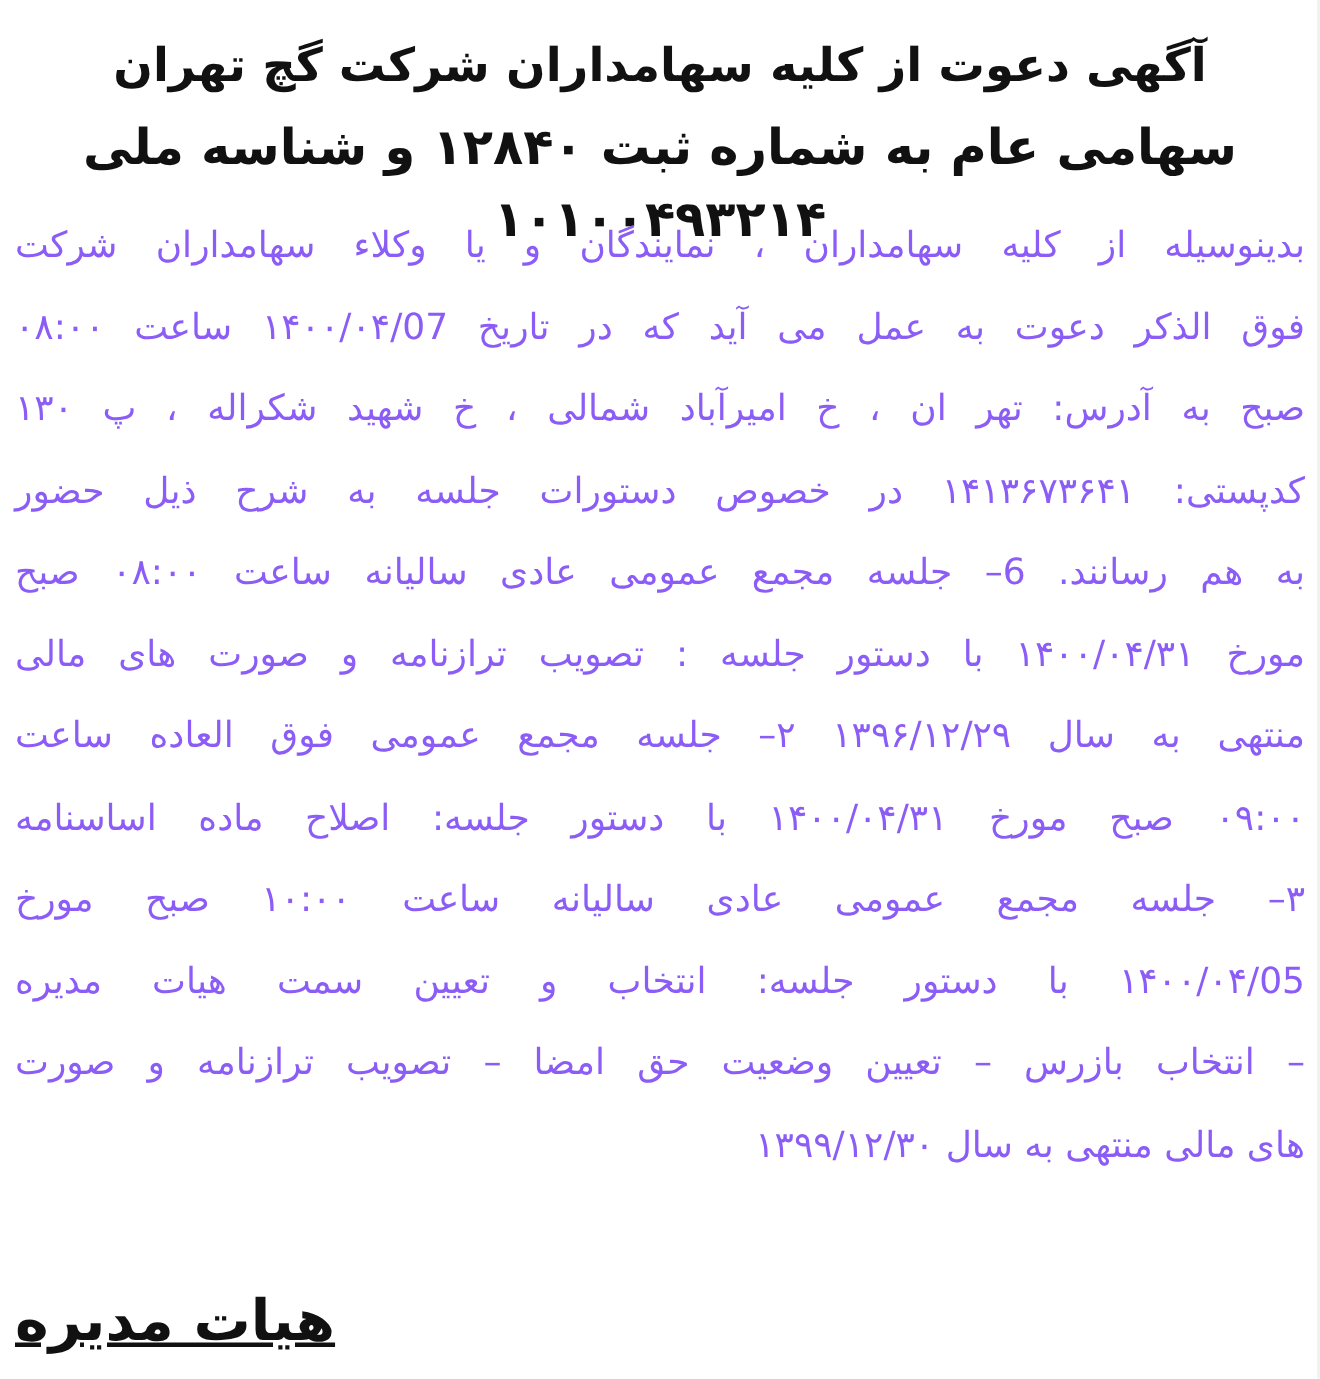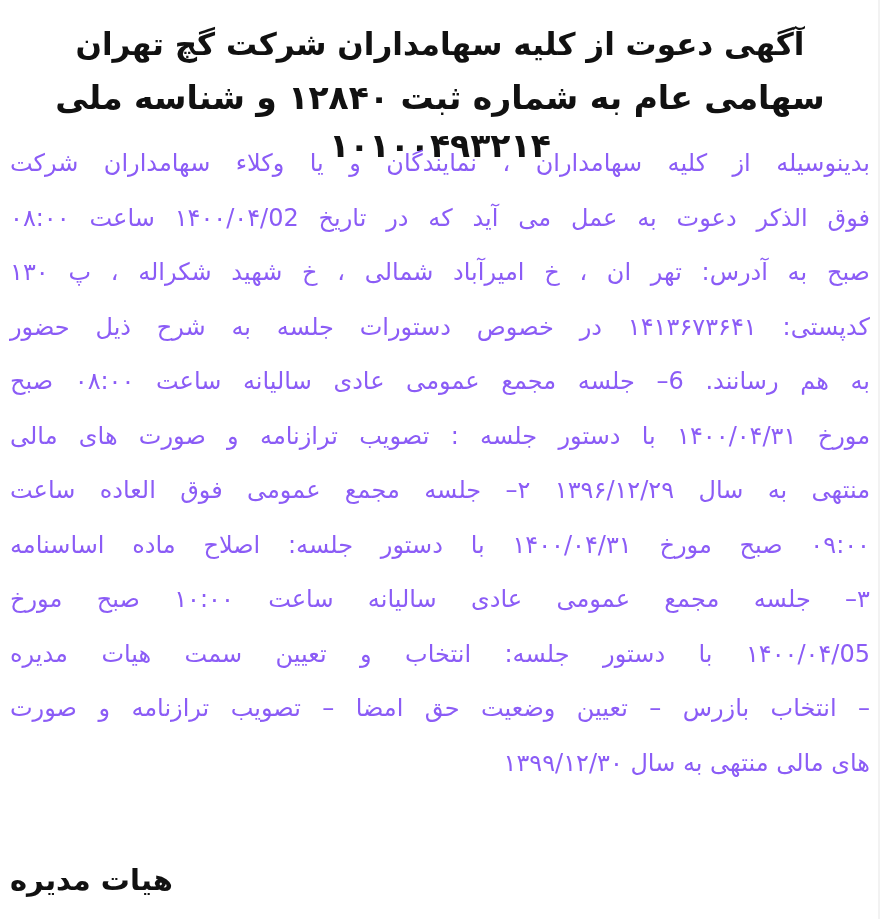--- a/index.html
+++ b/index.html
@@ -65,46 +65,47 @@
       text-align-last: justify;
       color: #8b5cf6;
     }
     .body-line.last {
       text-align-last: right;
     }
     .signature {
       position: absolute;
       left: 10px;
       top: 858px;
-      font-size: 29px;
+      font-size: 38px;
       line-height: 44px;
       font-weight: bold;
       color: #111111;
       direction: rtl;
+      text-decoration: underline;
     }
     .edge {
       position: absolute;
       right: 0;
       top: 0;
       width: 2px;
       height: 919px;
       background: #f2f2f2;
     }
   </style>
 </head>
 <body>
 
 <div class="notice">
 
   <h1 class="title title-line-1">آگهی دعوت از کلیه سهامداران شرکت گچ تهران</h1>
   <h2 class="title title-line-2">سهامی عام به شماره ثبت ۱۲۸۴۰ و شناسه ملی ۱۰۱۰۰۴۹۳۲۱۴</h2>
 
   <div class="body-text">
     <span class="body-line">بدینوسیله از کلیه سهامداران ، نمایندگان و یا وکلاء  سهامداران شرکت</span>
-    <span class="body-line">فوق الذکر دعوت به عمل می آید که در تاریخ ۱۴۰۰/۰۴/02  ساعت ۰۸:۰۰</span>
+    <span class="body-line">فوق الذکر دعوت به عمل می آید که در تاریخ ۱۴۰۰/۰۴/07  ساعت ۰۸:۰۰</span>
     <span class="body-line">صبح به آدرس: تهر ان ، خ امیرآباد شمالی ، خ شهید شکراله ، پ ۱۳۰</span>
     <span class="body-line">کدپستی: ۱۴۱۳۶۷۳۶۴۱ در خصوص دستورات جلسه به شرح ذیل حضور</span>
     <span class="body-line">به هم رسانند. 6– جلسه مجمع عمومی عادی سالیانه ساعت ۰۸:۰۰ صبح</span>
     <span class="body-line">مورخ ۱۴۰۰/۰۴/۳۱ با دستور جلسه : تصویب ترازنامه و صورت های مالی</span>
     <span class="body-line">منتهی به سال ۱۳۹۶/۱۲/۲۹  ۲– جلسه مجمع عمومی فوق العاده ساعت</span>
     <span class="body-line">۰۹:۰۰ صبح مورخ ۱۴۰۰/۰۴/۳۱ با  دستور جلسه: اصلاح ماده اساسنامه</span>
     <span class="body-line">۳– جلسه مجمع عمومی عادی سالیانه ساعت ۱۰:۰۰  صبح مورخ</span>
     <span class="body-line">۱۴۰۰/۰۴/05 با دستور جلسه: انتخاب و تعیین سمت هیات مدیره</span>
     <span class="body-line">– انتخاب بازرس – تعیین وضعیت حق امضا – تصویب ترازنامه و صورت</span>
     <span class="body-line last">های مالی منتهی به سال ۱۳۹۹/۱۲/۳۰</span>

